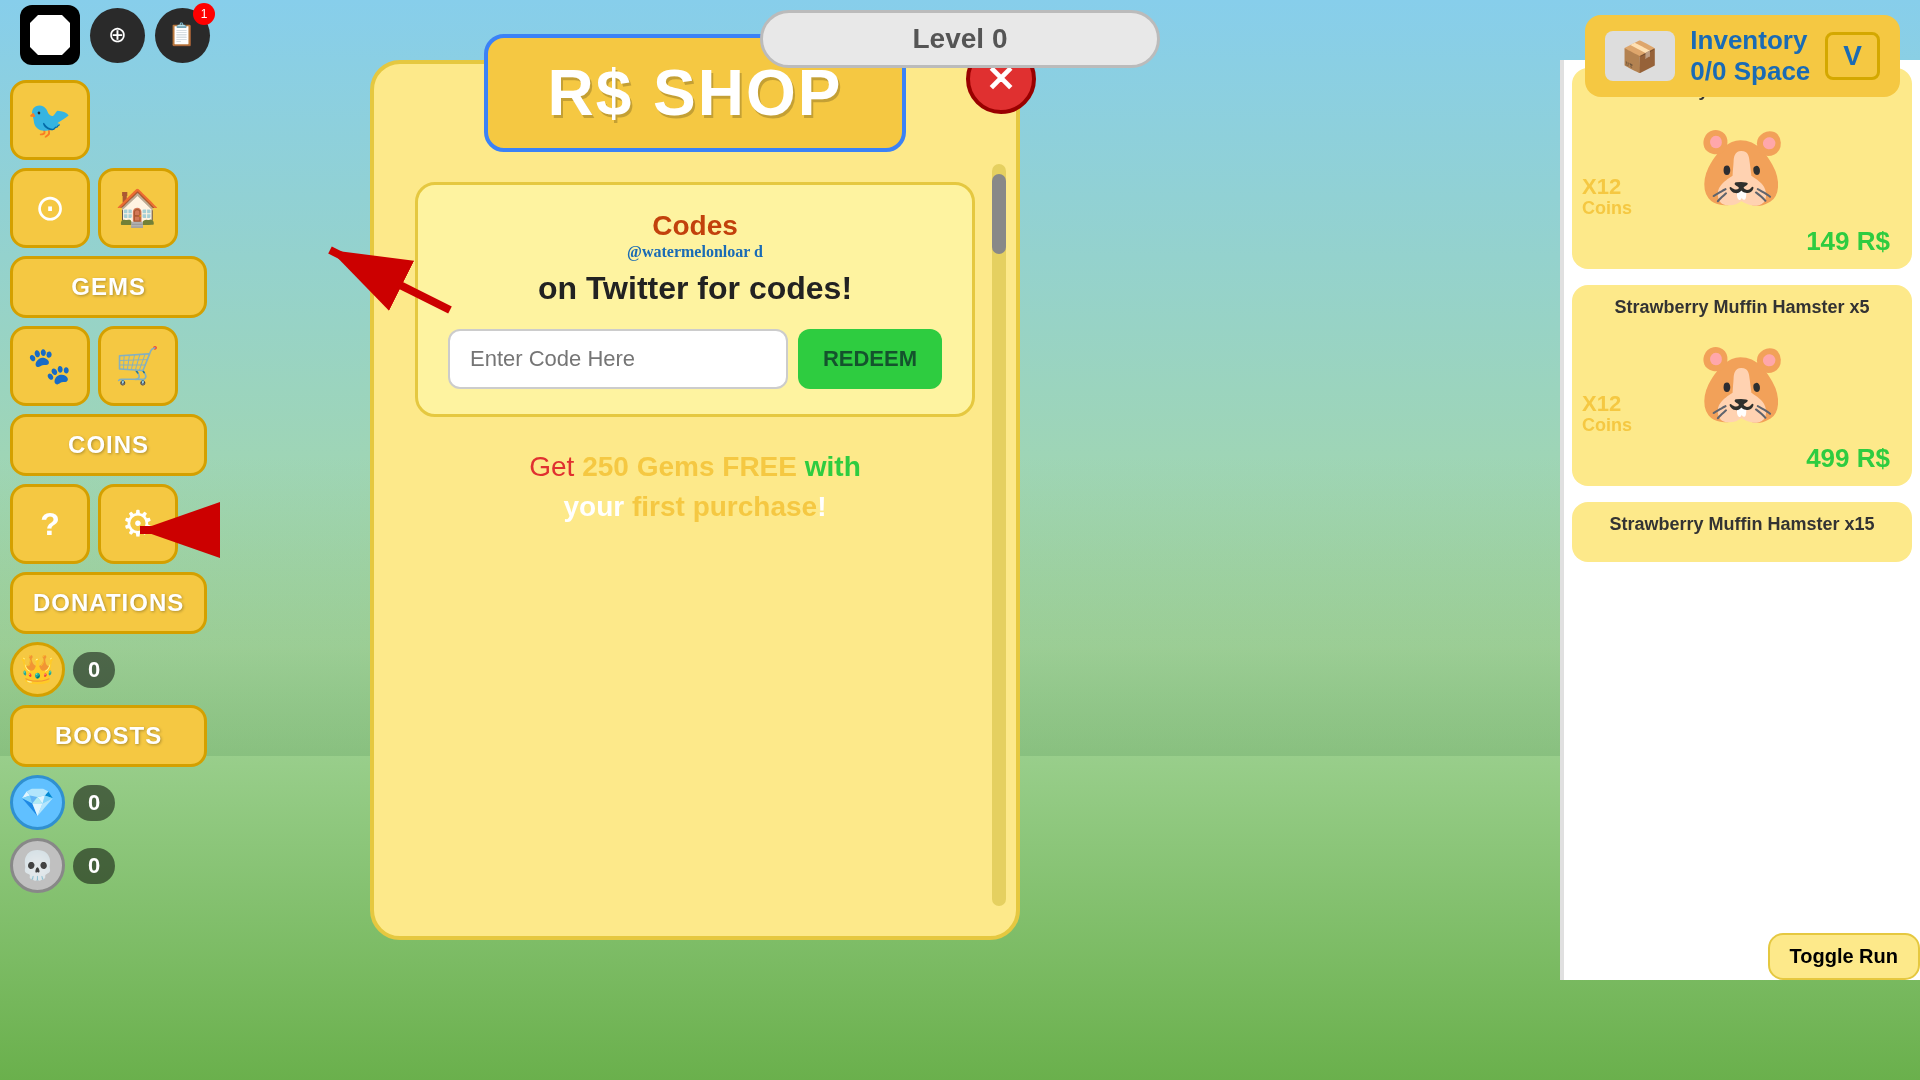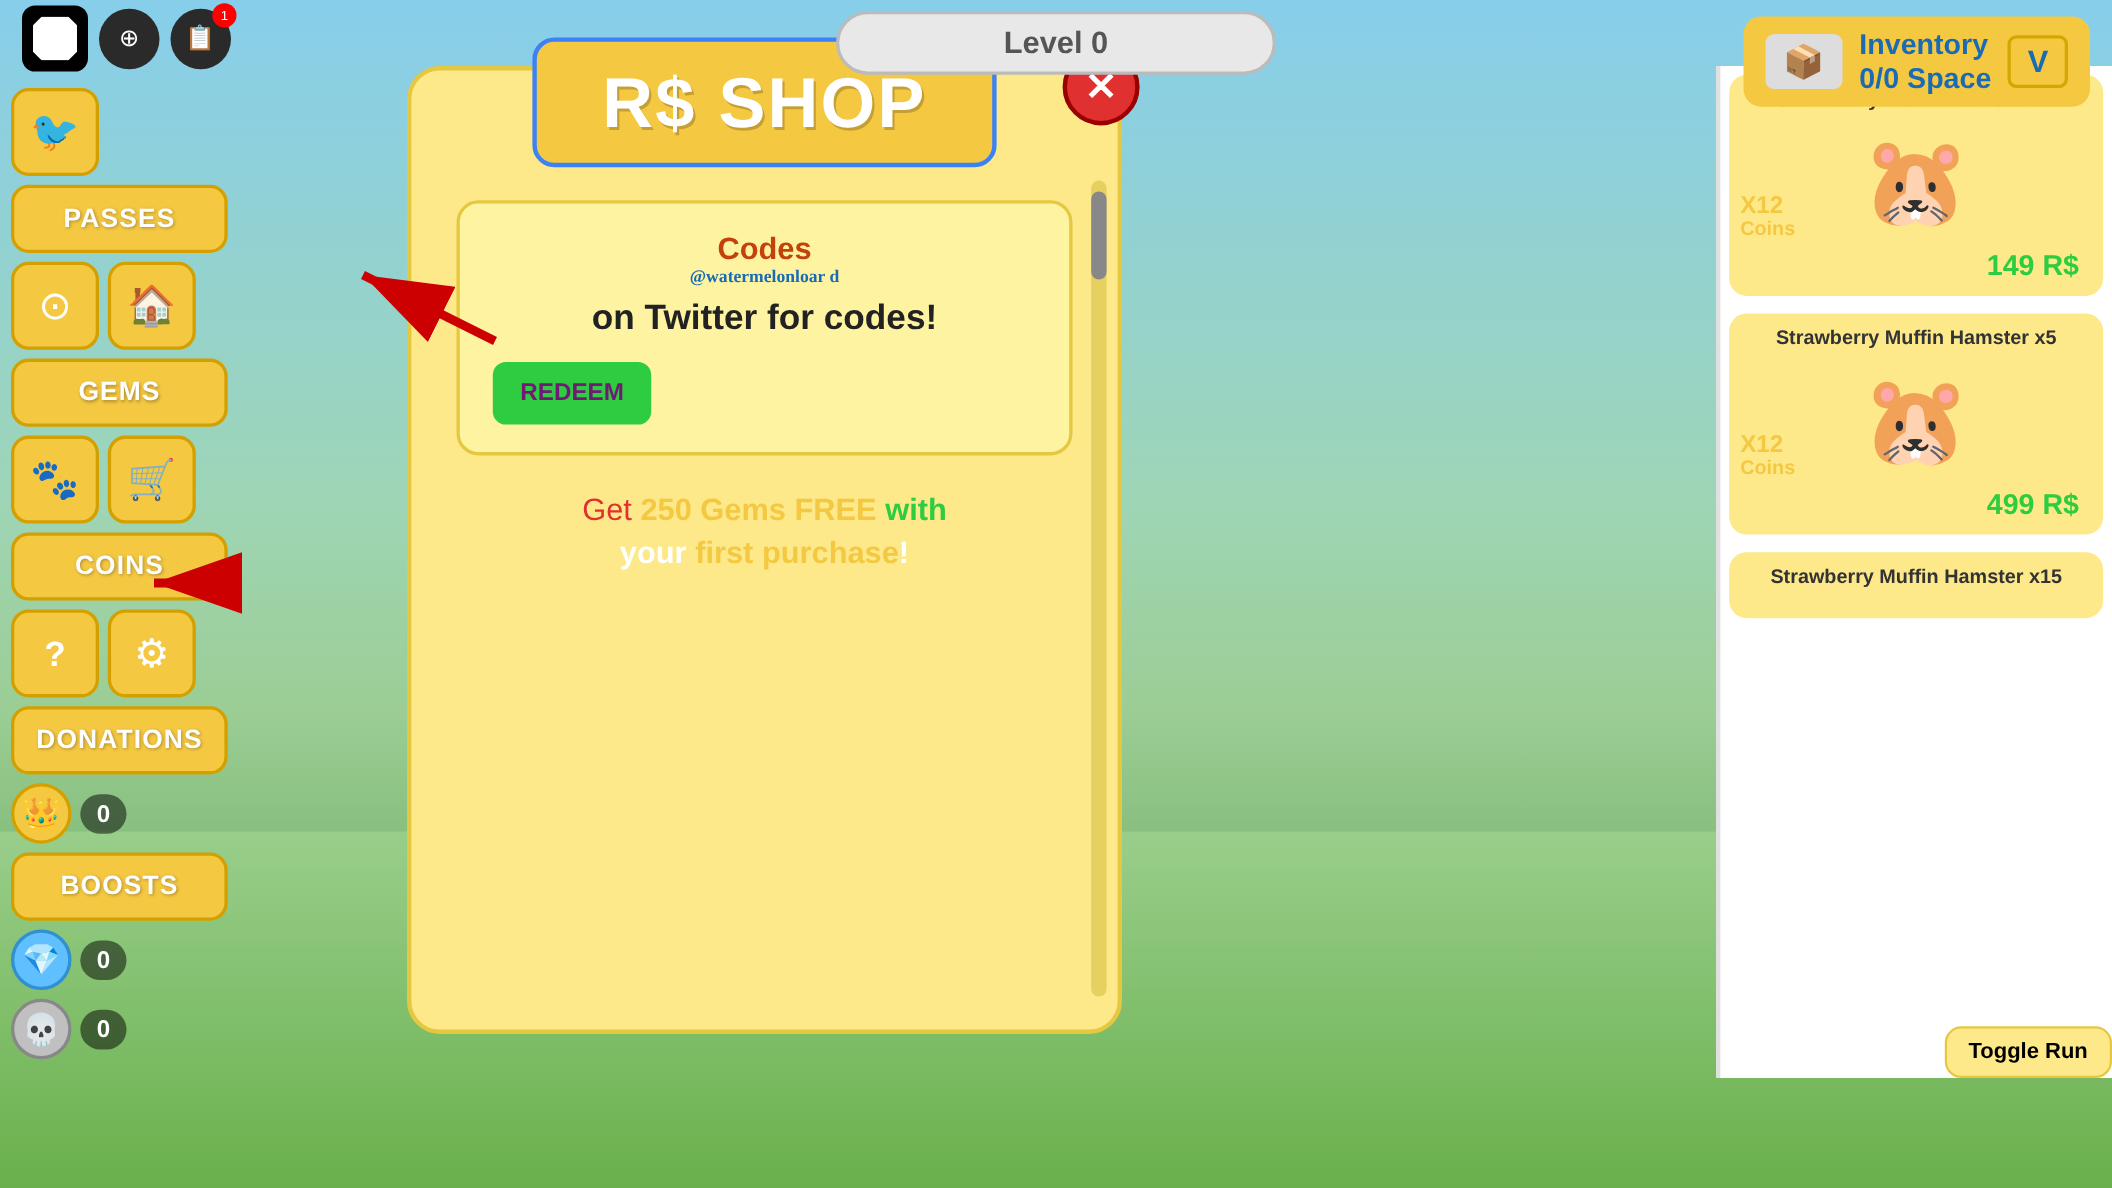--- a/index.html
+++ b/index.html
@@ -315,21 +315,21 @@
       flex: 1;
       padding: 15px 20px;
       font-size: 22px;
       border: 2px solid #ccc;
       border-radius: 12px;
       background: white;
       color: #aaa;
     }
     .redeem-btn {
       background: #2ecc40;
-      color: #701a75;
+      color: #14532d;
       font-size: 22px;
       font-weight: 900;
       border: none;
       border-radius: 12px;
       padding: 15px 25px;
       cursor: pointer;
       text-align: center;
       line-height: 1.2;
     }
 
@@ -453,21 +453,20 @@
 </div>
 
 <div class="sidebar">
 
   <div style="display:flex; gap:8px; align-items:center;">
     <div class="twitter-btn">
       <span>🐦</span>
     </div>
   </div>
 
-  <div class="nav-btn wide">PASSES</div>
 
   <div class="icon-row">
     <div class="icon-btn">
       <span>⊙</span>
     </div>
     <div class="icon-btn">
       <span>🏠</span>
     </div>
   </div>
   <div class="nav-btn wide">GEMS</div>
@@ -540,20 +539,21 @@
 
   <div class="shop-title-box">
     <div class="shop-title">R$ SHOP</div>
   </div>
 
   <div class="codes-section">
     <div class="codes-label">Codes</div>
     <div class="codes-twitter">@watermelonloar d</div>
     <div class="codes-twitter-text">on Twitter for codes!</div>
     <div class="code-input-row">
+      <input class="code-input" type="text" placeholder="Enter Code Here" style="">
       <button class="redeem-btn">REDEEM</button>
     </div>
   </div>
 
   <div class="promo-text">
     <span class="promo-red">Get </span><span class="promo-yellow">250 Gems FREE</span><span class="promo-green"> with</span><br>
     <span class="promo-white" style="color:#fff;">your </span><span class="promo-yellow">first purchase</span><span class="promo-white" style="color:#fff;">!</span>
   </div>
 </div>
 

